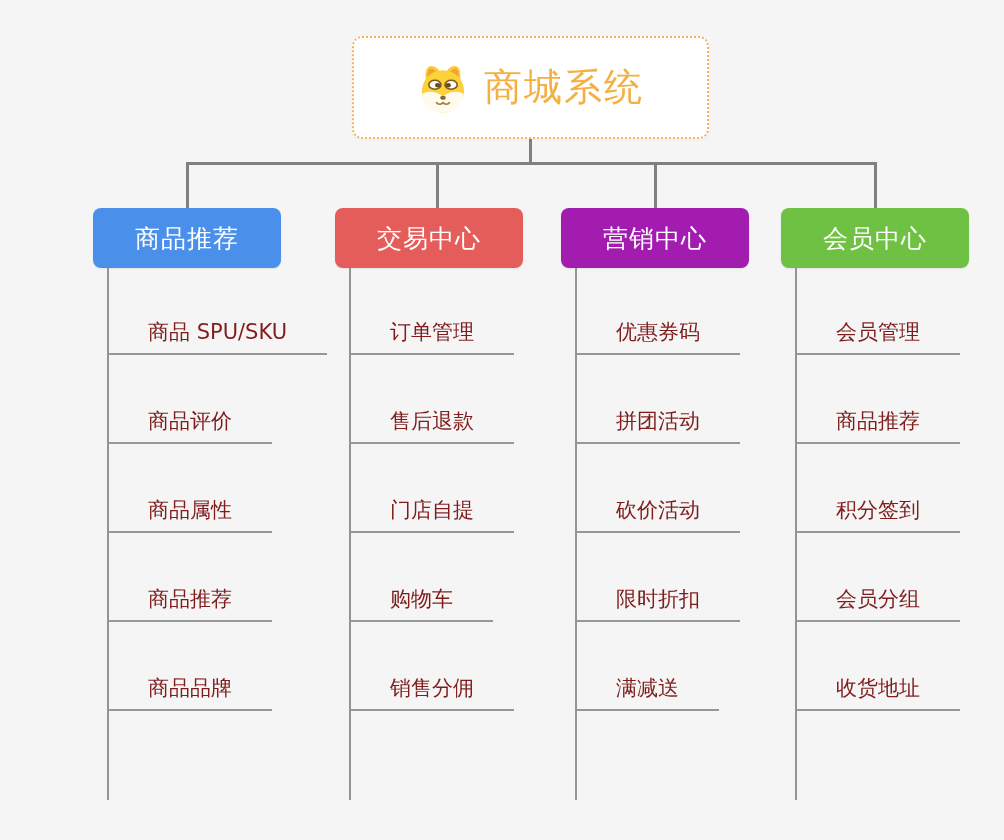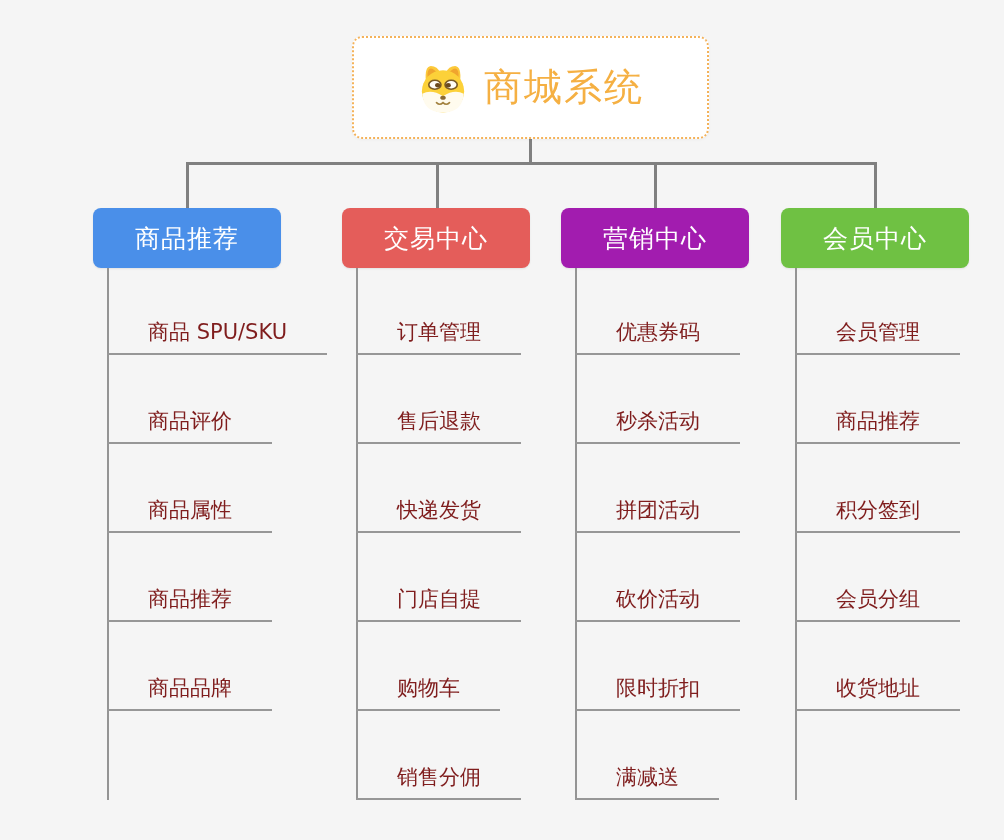--- a/index.html
+++ b/index.html
@@ -18,21 +18,21 @@
     position:absolute; left:316px; top:36px; width:357px; height:103px;
     background:#ffffff; border:2px dotted #f4b25a; border-radius:10px;
     display:flex; align-items:center; justify-content:center; gap:15px;
     box-shadow:0 1px 3px rgba(0,0,0,0.04);
   }
   .root-title { font-size:38px; color:#f5b043; letter-spacing:2px; }
   .dog { width:52px; height:52px; display:inline-flex; }
 
   
   .column { position:absolute; top:208px; width:188px; }
-  .col-1 { left:57px; } .col-2 { left:306px; } .col-3 { left:525px; } .col-4 { left:745px; }
+  .col-1 { left:57px; } .col-2 { left:299px; } .col-3 { left:525px; } .col-4 { left:745px; }
 
   .header {
     position:relative; width:188px; height:60px; border-radius:8px;
     display:flex; align-items:center; justify-content:center;
     color:#ffffff; font-size:25px; letter-spacing:1px;
     box-shadow:0 1px 2px rgba(0,0,0,0.08);
   }
 
   .tree-line { position:absolute; left:14px; top:60px; width:2px; height:532px; background:#949494; }
 
@@ -112,45 +112,39 @@
     </div>
     <div class="tree-line"></div>
     <ul class="items">
       <li>
           <span class="leaf">订单管理</span>
         </li>
       <li>
           <span class="leaf">售后退款</span>
         </li>
       <li>
-          <span class="leaf">快递发货</span>
-        </li>
-      <li>
           <span class="leaf">门店自提</span>
         </li>
       <li>
           <span class="leaf">购物车</span>
         </li>
       <li>
           <span class="leaf">销售分佣</span>
         </li>
     </ul>
   </div>
 
   <div class="column col-3">
     <div class="header" style="background-color: #a21caf;">
       <span>营销中心</span>
     </div>
     <div class="tree-line"></div>
     <ul class="items">
       <li>
           <span class="leaf">优惠券码</span>
-        </li>
-      <li>
-          <span class="leaf">秒杀活动</span>
         </li>
       <li>
           <span class="leaf">拼团活动</span>
         </li>
       <li>
           <span class="leaf">砍价活动</span>
         </li>
       <li>
           <span class="leaf">限时折扣</span>
         </li>

